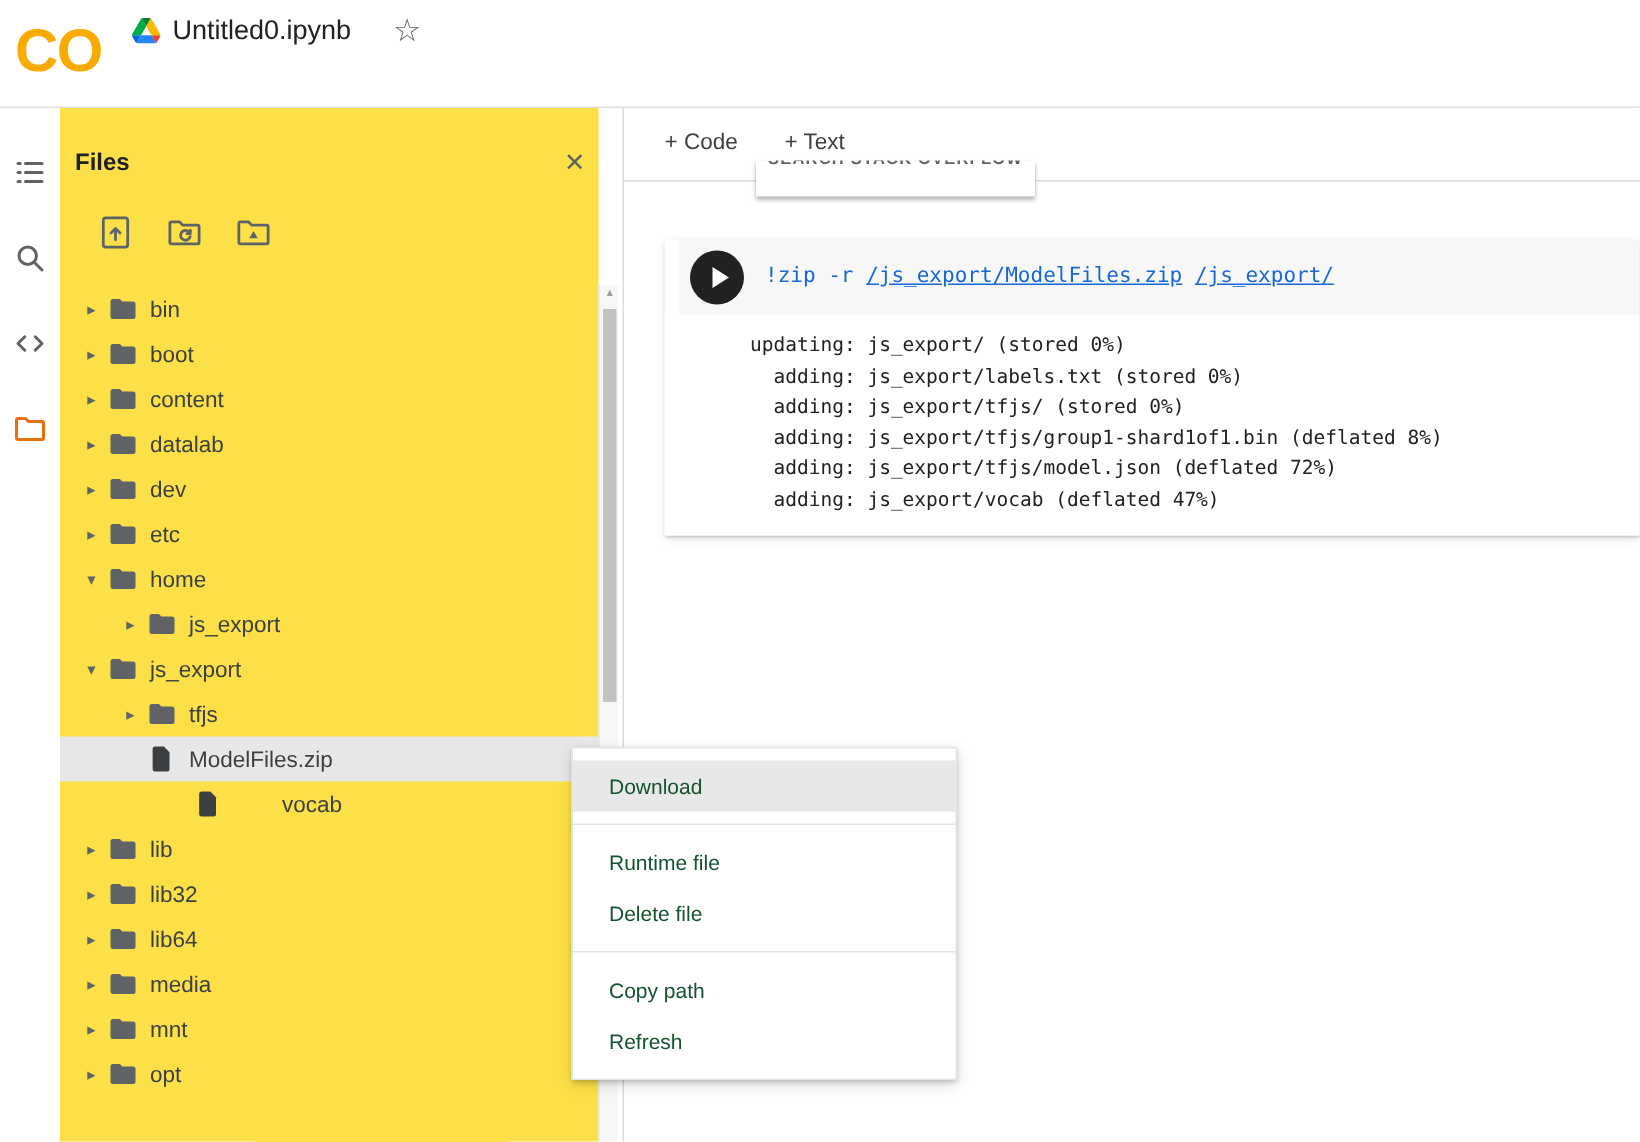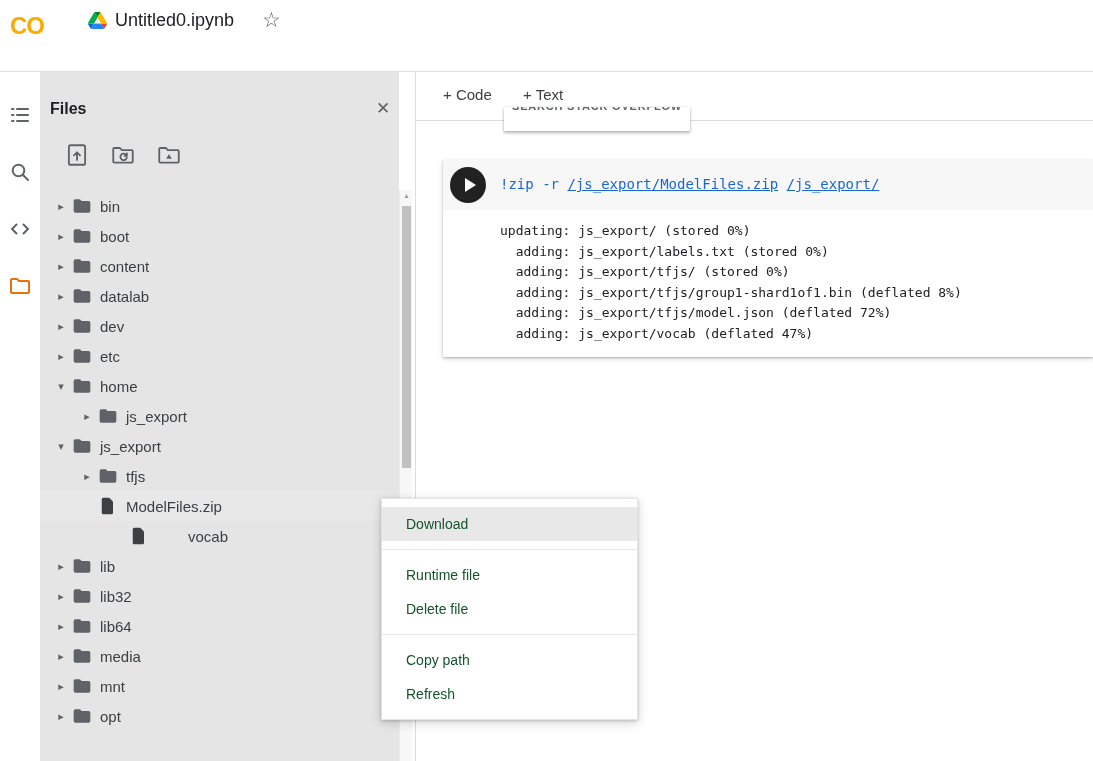--- a/index.html
+++ b/index.html
@@ -4,36 +4,36 @@
 <style>
   * { margin:0; padding:0; box-sizing:border-box; }
   html,body { width:1093px; height:761px; }
   body {
     position:relative; overflow:hidden; background:#fff;
     font-family:"Liberation Sans", sans-serif; color:#3c4043;
   }
 
   
   .header { position:absolute; left:0; top:0; width:1093px; height:72px; background:#fff; border-bottom:1px solid #e0e0e0; z-index:2; }
-  .logo { position:absolute; left:10px; top:12px; font-size:24px; font-weight:800; letter-spacing:-1px; color:#F9AB00; cursor:pointer; }
+  .logo { position:absolute; left:10px; top:12px; font-size:40px; font-weight:800; letter-spacing:-1px; color:#F9AB00; cursor:pointer; }
   .title-row { position:absolute; left:88px; top:6px; height:28px; display:flex; align-items:center; }
   .drive-icon { width:19px; height:17px; margin-right:8px; flex:none; }
   .nb-title { font-size:18px; color:#202124; }
   .star { margin-left:28px; font-size:21px; color:#5f6368; cursor:pointer; }
   .menu-bar { position:absolute; left:82px; top:42px; display:flex; align-items:center; gap:20px; font-size:15px; color:#3c4043; }
   .menu-it { cursor:pointer; }
   .save-status { color:#80868b; text-decoration:underline; }
 
   
   .left-rail { position:absolute; left:0; top:72px; width:40px; height:689px; background:#fff; }
   .rail-icon { position:absolute; left:8px; width:24px; height:24px; cursor:pointer; }
   .rail-icon svg { width:100%; height:100%; }
 
   
-  .files-panel { position:absolute; left:40px; top:72px; width:359px; height:689px; background:#e5e5e5; }
+  .files-panel { position:absolute; left:40px; top:72px; width:359px; height:689px; background:#fde047; }
   .files-title { position:absolute; left:10px; top:28px; font-size:16px; font-weight:600; color:#202124; }
   .close-btn { position:absolute; left:336px; top:26px; font-size:17px; color:#5f6368; cursor:pointer; }
   .fp-toolbar { position:absolute; left:24px; top:70px; display:flex; gap:20px; }
   .fp-toolbar .tool { width:26px; height:26px; cursor:pointer; }
   .fp-toolbar svg { width:26px; height:26px; }
 
   .file-tree { position:absolute; left:0; top:119px; width:359px; }
   .tree-row { height:30px; display:flex; align-items:center; font-size:15px; color:#3c4043; cursor:pointer; }
   .tree-row.selected { background:#e8e8e8; }
   .arrow { width:18px; flex:none; text-align:center; color:#5f6368; font-size:11px; }
@@ -55,21 +55,21 @@
   .add-btn { position:absolute; top:14px; font-size:15px; color:#3c4043; cursor:pointer; }
   .add-code { left:27px; }
   .add-text { left:107px; }
 
   .so-btn { position:absolute; left:88px; top:35px; width:186px; height:24px; background:#fff; overflow:hidden;
             box-shadow:0 2px 3px rgba(0,0,0,0.28), 0 0 1px rgba(0,0,0,0.2); z-index:5; cursor:pointer; }
   .so-btn span { display:block; margin-top:-7px; text-align:center; font-size:11px; font-weight:bold;
                  letter-spacing:0.8px; color:#5f6368; white-space:nowrap; }
 
   .cell { position:absolute; left:27px; top:88px; width:650px; height:197px; background:#fff;
-          box-shadow:0 1px 2px rgba(0,0,0,0.25), 0 2px 6px rgba(0,0,0,0.12); }
+          box-shadow:0 1px 2px rgba(0,0,0,0.25), 0 2px 6px rgba(0,0,0,0.12);padding-left:10px; }
   .cell-code { position:relative; height:50px; background:#f7f7f7; }
   .run-btn { position:absolute; left:7px; top:7px; width:36px; height:36px; border-radius:50%; background:#212121;
              display:flex; align-items:center; justify-content:center; cursor:pointer; }
   .run-btn .tri { width:0; height:0; border-left:11px solid #fff; border-top:7px solid transparent;
                   border-bottom:7px solid transparent; margin-left:4px; }
   .code-line { position:absolute; left:57px; top:16px; font-family:"DejaVu Sans Mono", monospace;
                font-size:14px; color:#1967d2; white-space:pre; }
   .code-link { text-decoration:underline; cursor:pointer; }
   .cell-output { position:absolute; left:0; top:50px; right:0; bottom:0; background:#fff;
                  padding:11px 0 0 57px; font-family:"DejaVu Sans Mono", monospace; font-size:13px;

